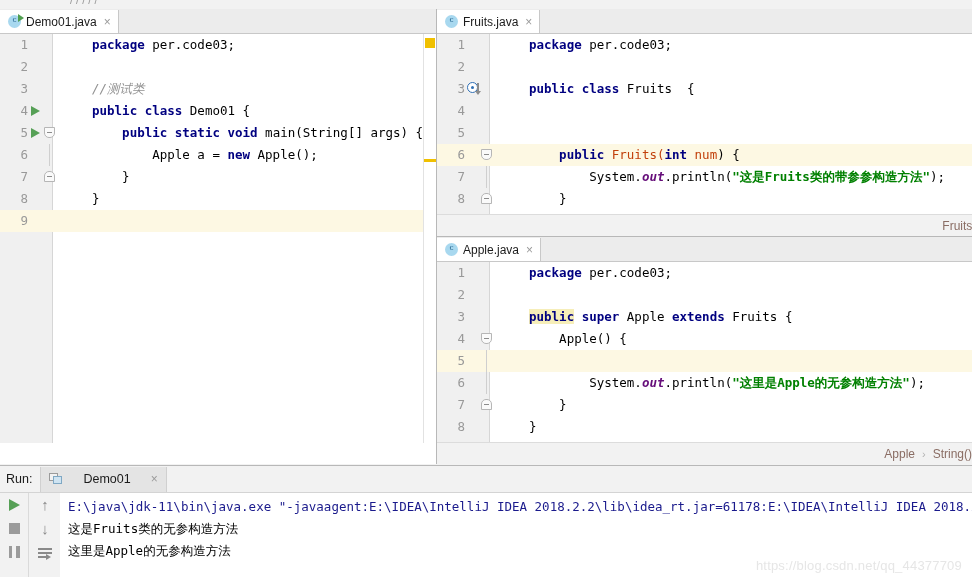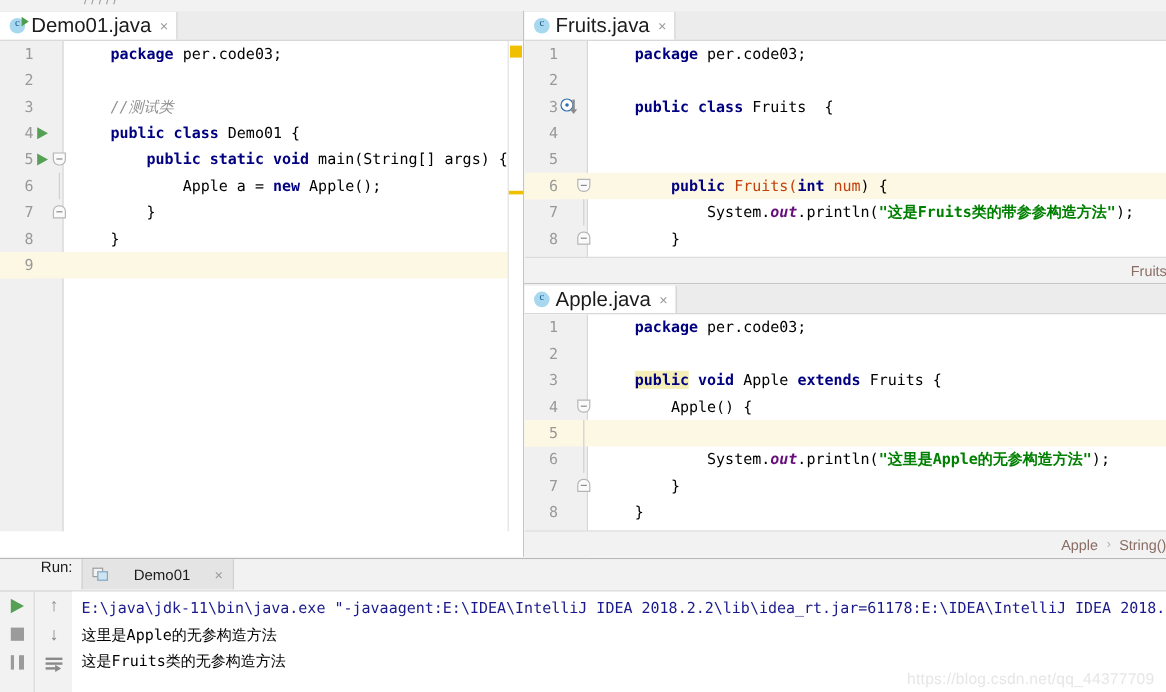--- a/index.html
+++ b/index.html
@@ -64,21 +64,21 @@
     height: 23px;
     display: flex; align-items: center;
     padding: 0 7px 0 8px;
     background: #ffffff;
     border-right: 1px solid #c8c8c8;
     box-sizing: border-box;
     gap: 5px;
     cursor: default;
   }
   .tab .tab-label {
-    font-size: 17px; color: #1b1b1b;
+    font-size: 12px; color: #1b1b1b;
     font-family: "Liberation Sans", sans-serif;
   }
   .tab .tab-close {
     font-size: 12px; color: #9a9a9a; line-height: 1;
     padding-left: 2px;
   }
   .tabbar-rest { flex: 1; height: 23px; background: #ececec; }
 
   
   .ic-class {
@@ -236,24 +236,23 @@
 
   
   .runwin {
     position: absolute; left: 0; top: 465px; width: 972px; height: 112px;
     background: #f2f2f2;
     border-top: 1px solid #b8b8b8;
   }
   .run-header {
     position: relative;
     height: 26px;
-    display: flex; 
+    display: flex; align-items: center;
     border-bottom: 1px solid #d4d4d4;
     background: #f2f2f2;
-    padding-left: 28px;
   }
   .run-label {
     padding: 0 8px 0 6px;
     font-size: 12.5px; color: #1b1b1b;
   }
   .run-tab {
     height: 25px; display: flex; align-items: center; gap: 20px;
     padding: 0 8px;
     background: #e4e4e4;
     border-left: 1px solid #d0d0d0;
@@ -489,21 +488,21 @@
       <div class="code-row">
         <span class="ln">1</span>
         <span class="code-text"><span class="kw">package</span><span class="plain"> per.code03;</span></span>
       </div>
       <div class="code-row">
         <span class="ln">2</span>
         <span class="code-text"></span>
       </div>
       <div class="code-row">
         <span class="ln">3</span>
-        <span class="code-text"><span class="kw hlid">public</span><span class="kw"> void</span><span class="plain"> Apple </span><span class="kw">extends</span><span class="plain"> Fruits {</span></span>
+        <span class="code-text"><span class="kw hlid">public</span><span class="kw"> super</span><span class="plain"> Apple </span><span class="kw">extends</span><span class="plain"> Fruits {</span></span>
       </div>
       <div class="code-row">
         <span class="ln">4</span>
         <span class="gut-icons"><span class="fold open"></span></span>
         <span class="code-text"><span class="plain">    Apple() {</span></span>
       </div>
       <div class="code-row hl">
         <span class="ln">5</span>
         <span class="gut-icons"><span class="fold-line"></span></span>
       </div>
@@ -551,21 +550,21 @@
         <span class="tb-arrow">↓</span>
         <span class="tb-wrap">
             <i></i>
             <i></i>
             <i></i>
           </span>
       </div>
 
       <div class="console">
         <div class="cline cmd">E:\java\jdk-11\bin\java.exe "-javaagent:E:\IDEA\IntelliJ IDEA 2018.2.2\lib\idea_rt.jar=61178:E:\IDEA\IntelliJ IDEA 2018.2.2\bin"</div>
+        <div class="cline out">这是Fruits类的无参构造方法</div>
         <div class="cline out">这里是Apple的无参构造方法</div>
-        <div class="cline out">这是Fruits类的无参构造方法</div>
       </div>
     </div>
 
     <div class="watermark">https://blog.csdn.net/qq_44377709</div>
   </div>
 
 </div>
 
 </body></html>

